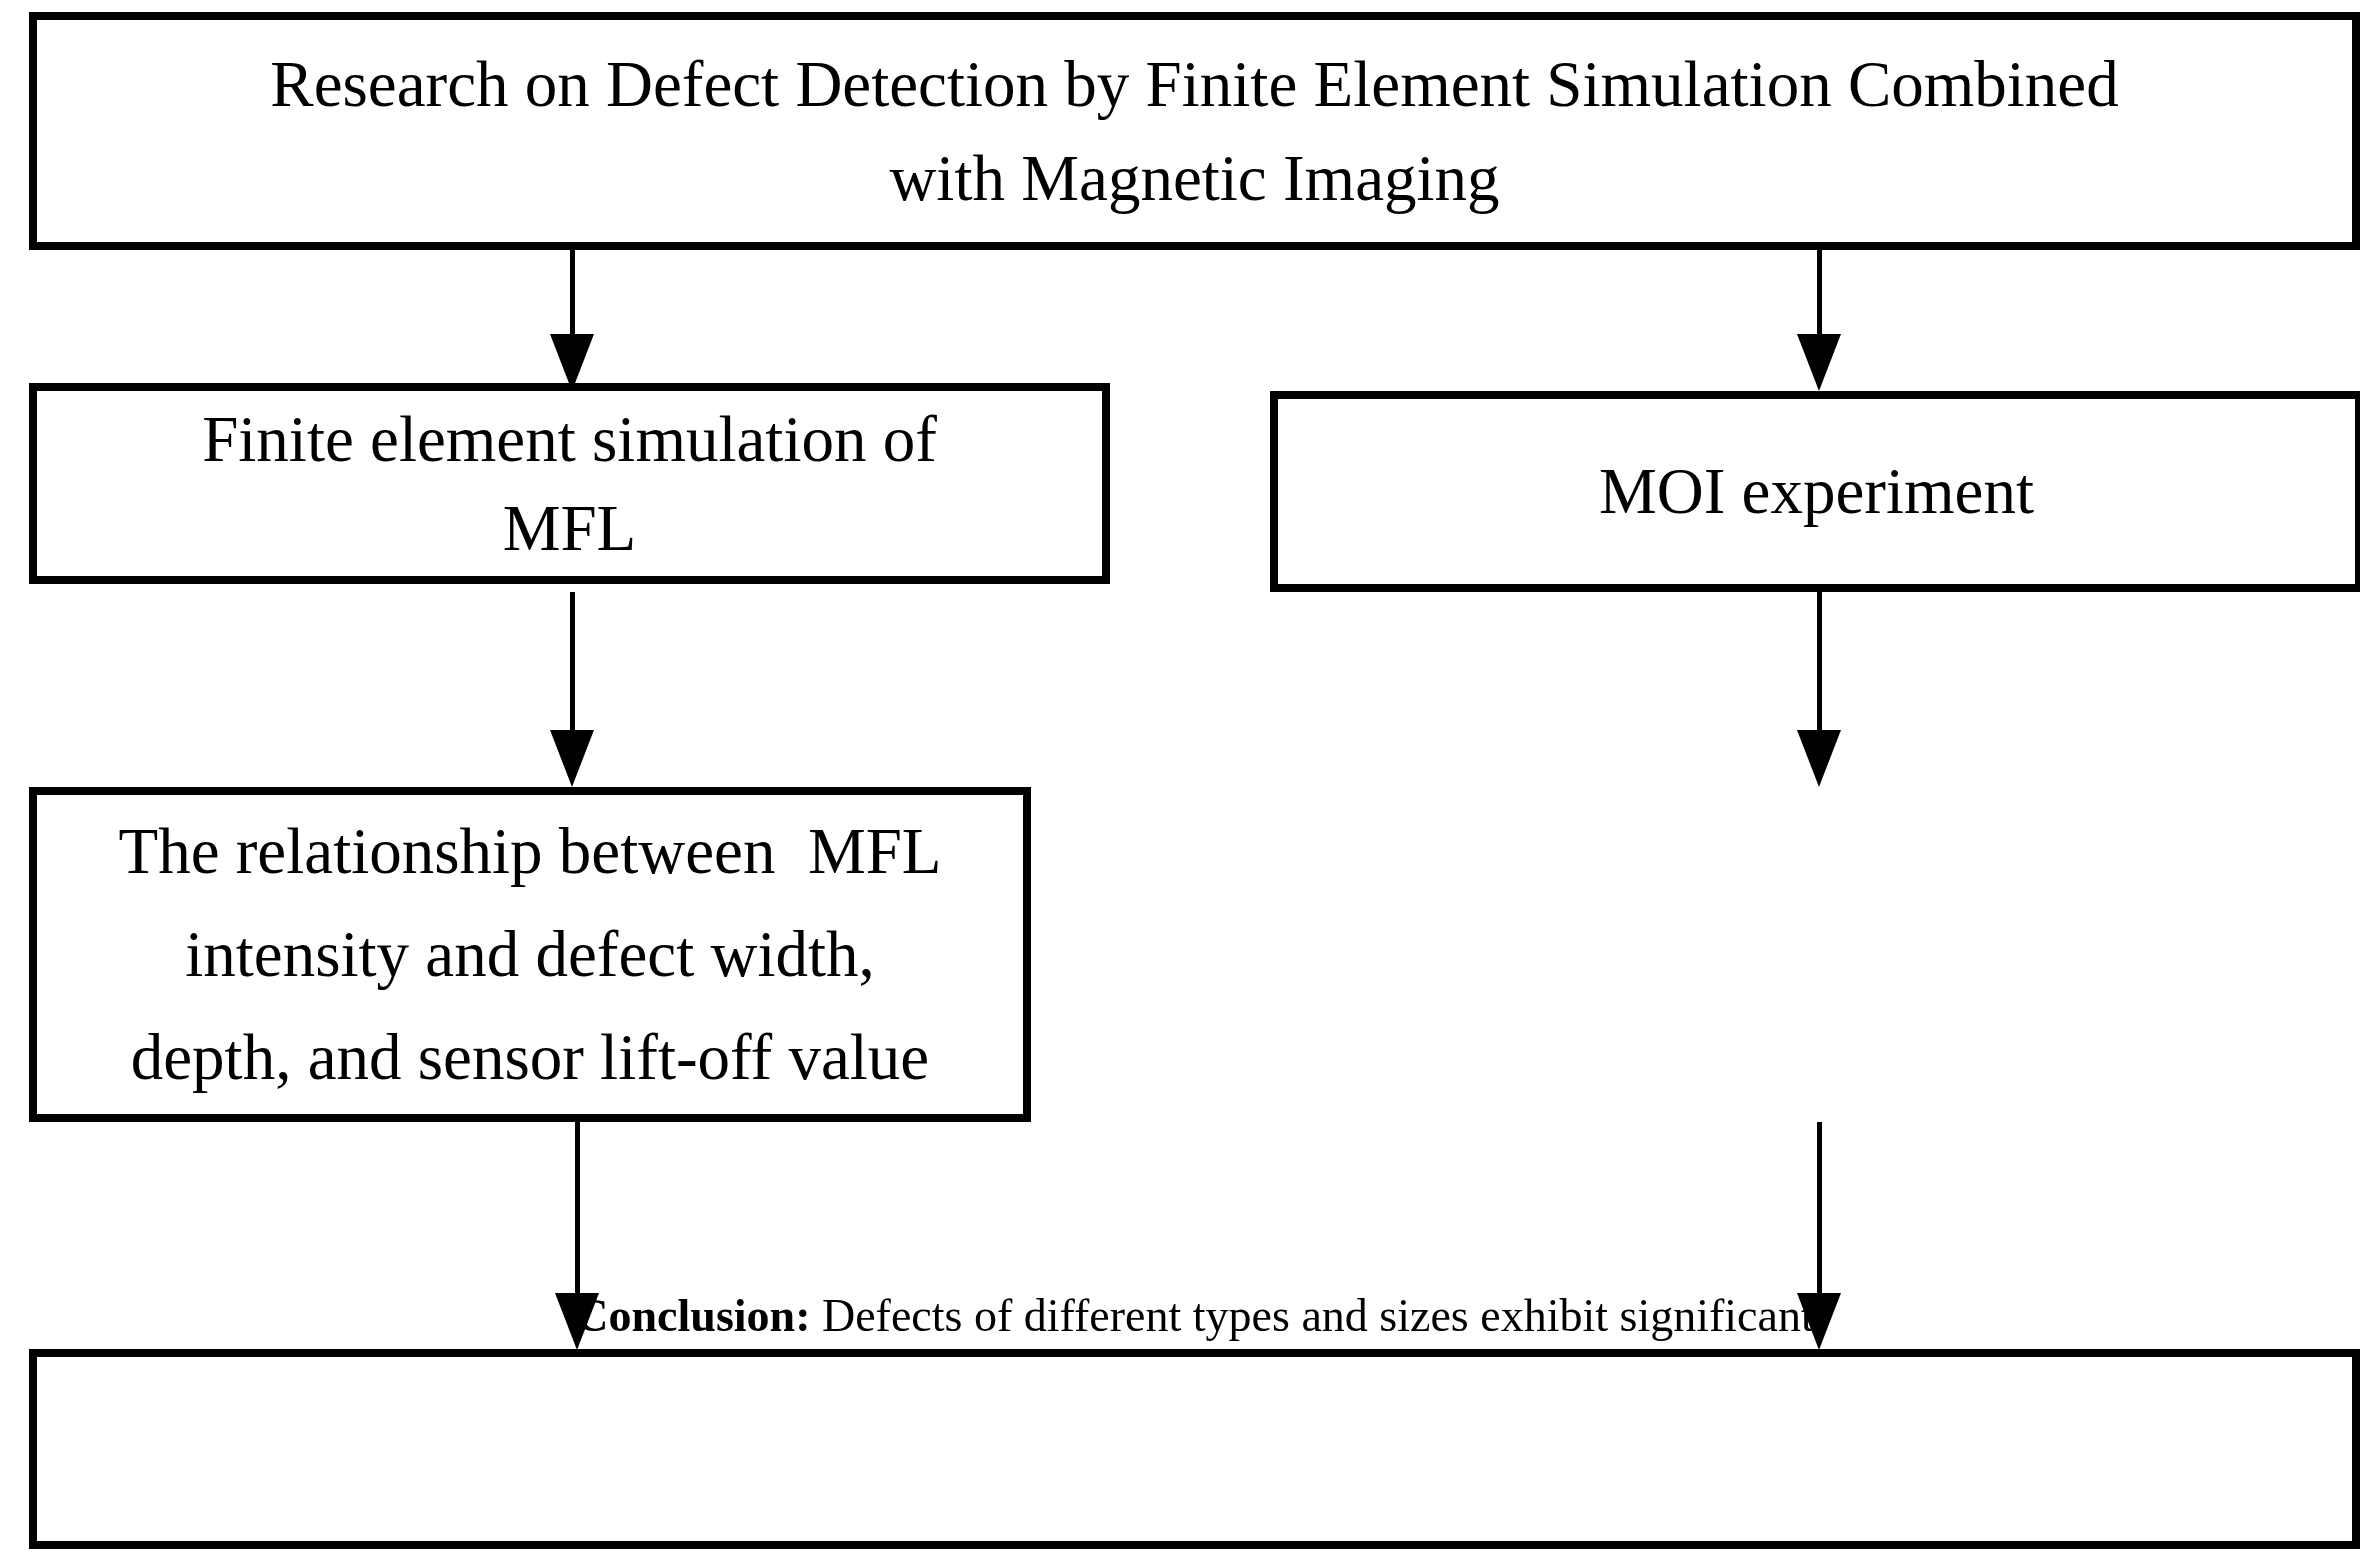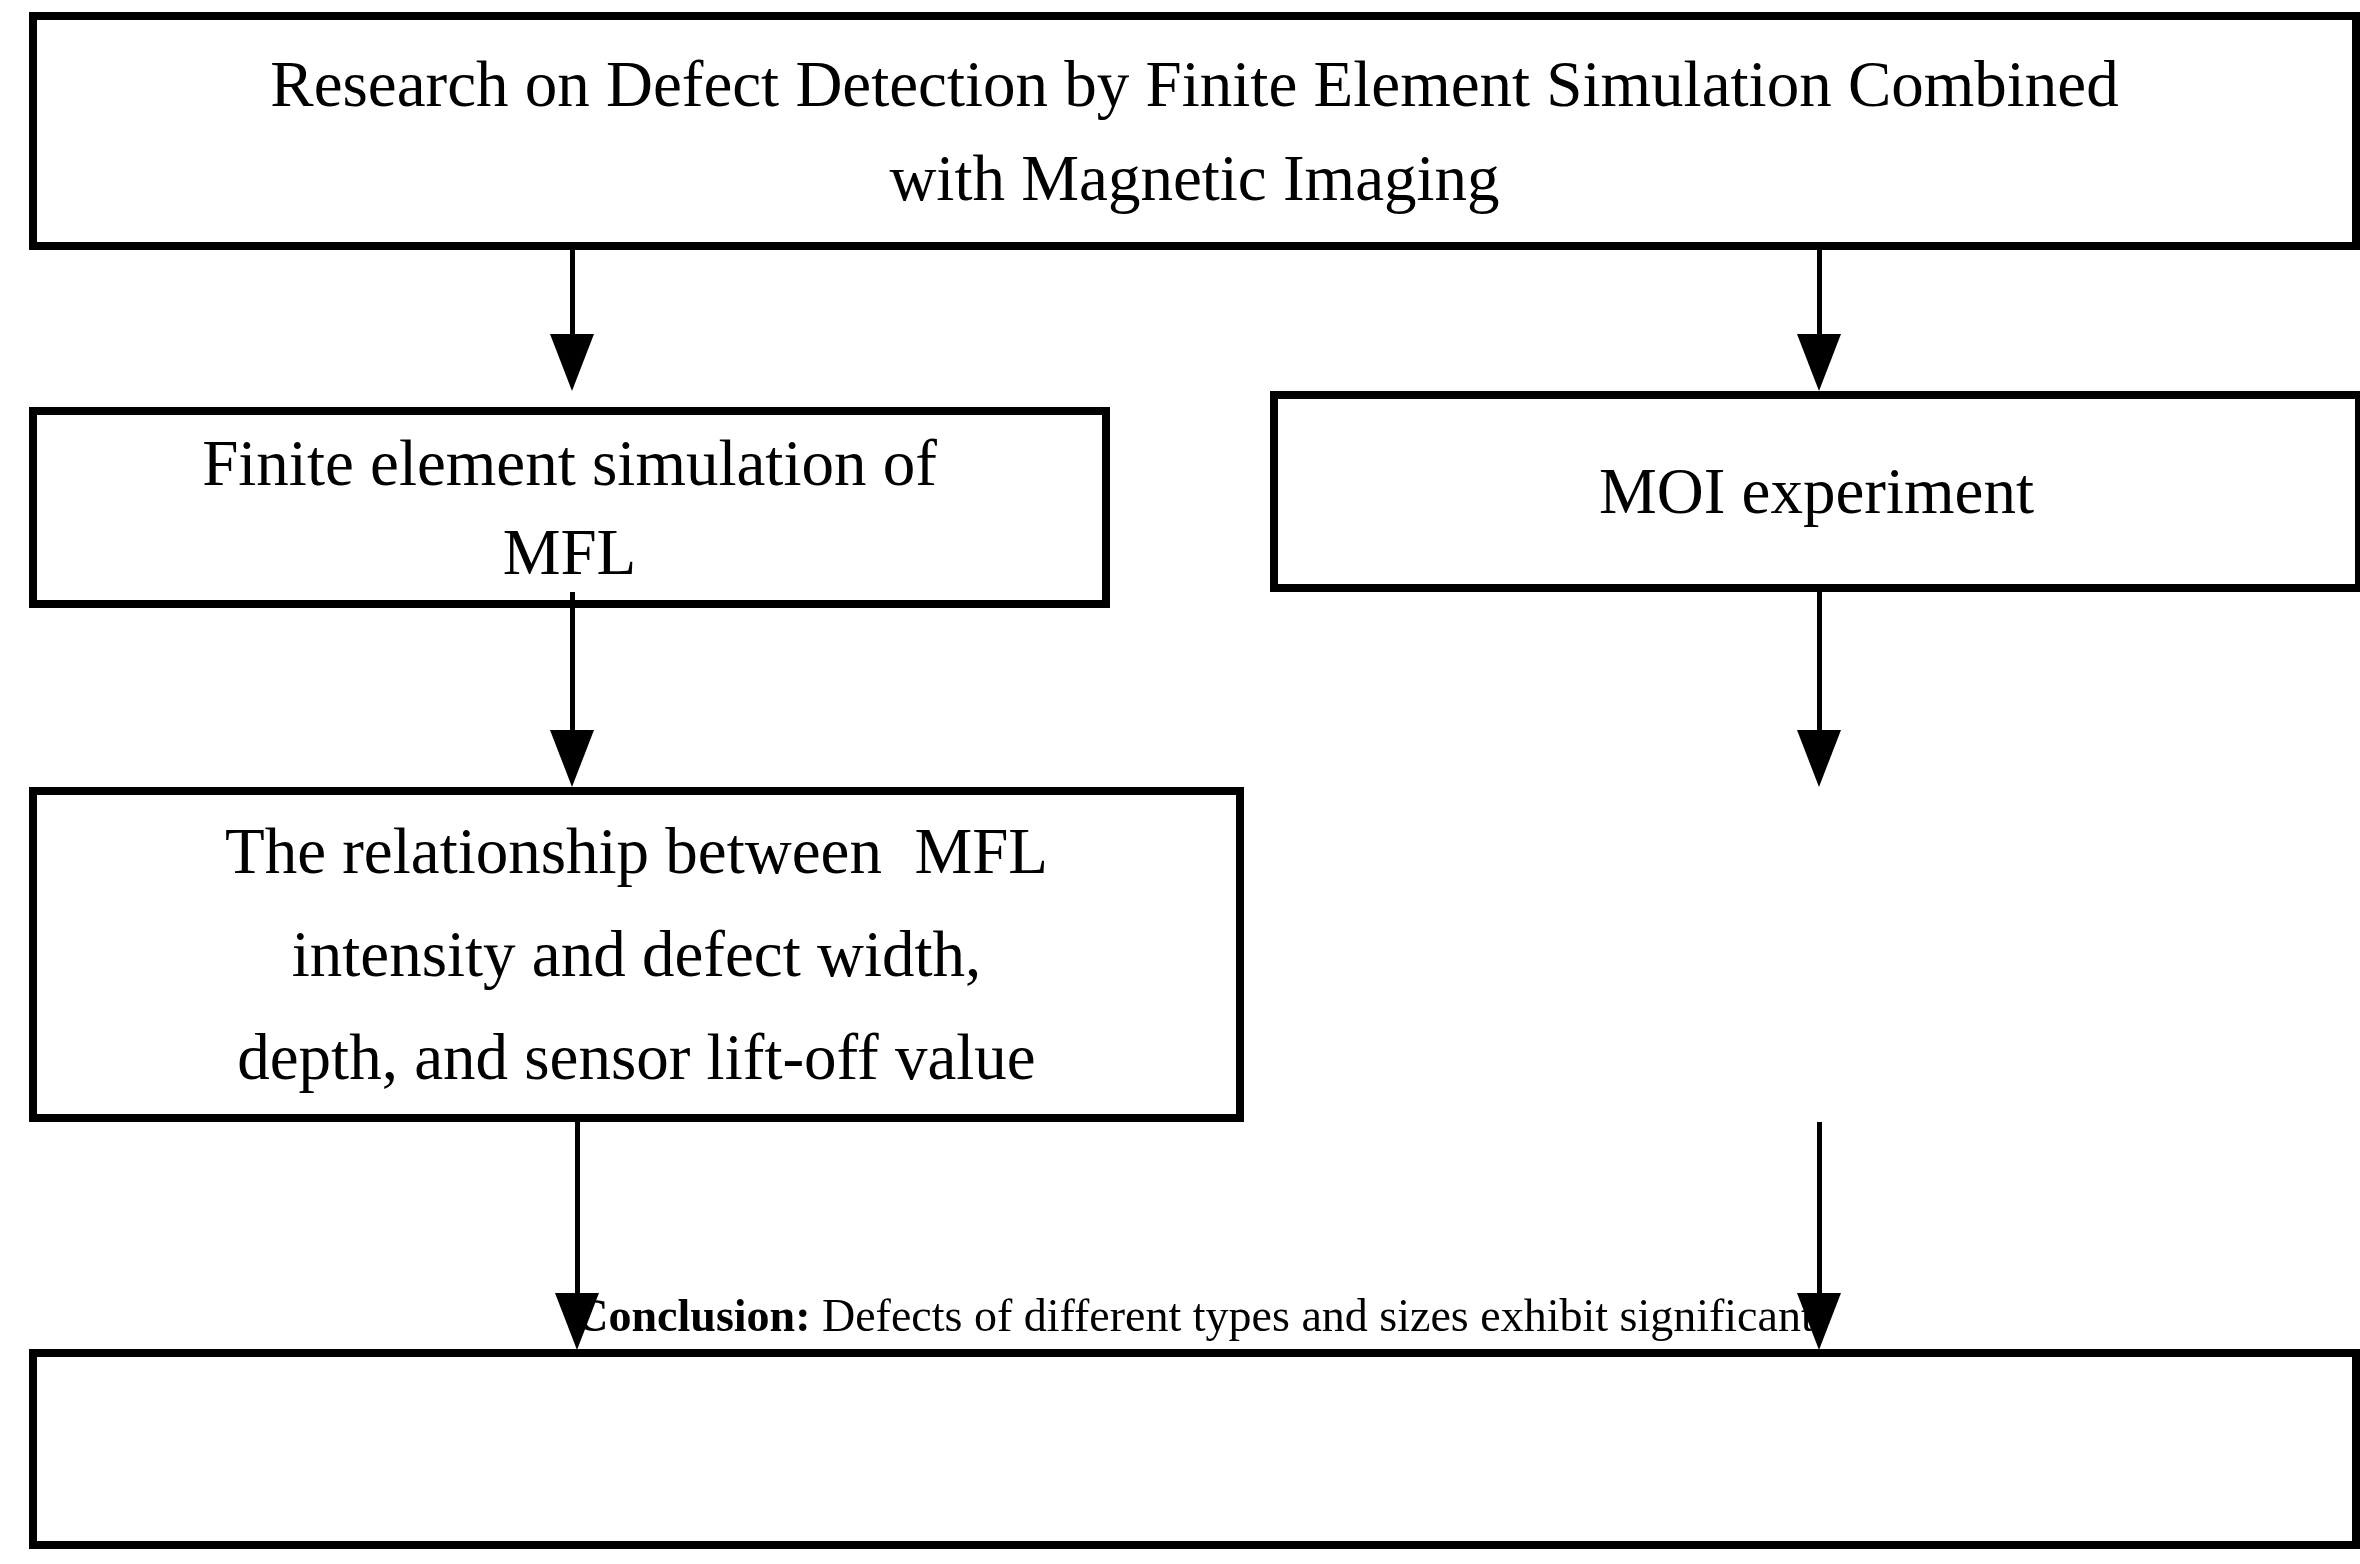--- a/index.html
+++ b/index.html
@@ -26,23 +26,23 @@
     align-items: center;
     justify-content: center;
     text-align: center;
   }
   .box-text {
     white-space: pre-wrap;
     text-align: center;
     width: 100%;
   }
   #box-title        { left: 14px;   top: 12px;   width: 2331px; height: 238px; font-size: 65px; line-height: 94px; }
-  #box-fem          { left: 14px;   top: 407px;  width: 1081px; height: 201px; font-size: 65px; line-height: 89px; }
+  #box-fem          { left: 14px;   top: 383px;  width: 1081px; height: 201px; font-size: 65px; line-height: 89px; }
   #box-moi          { left: 1255px; top: 391px;  width: 1093px; height: 201px; font-size: 65px; line-height: 89px; }
-  #box-rel-mfl      { left: 14px;   top: 787px;  width: 1215px; height: 335px; font-size: 65px; line-height: 103px; }
+  #box-rel-mfl      { left: 14px;   top: 787px;  width: 1002px; height: 335px; font-size: 65px; line-height: 103px; }
   #box-rel-gray     { left: 1255px; top: 787px;  width: 1093px; height: 335px; font-size: 65px; line-height: 103px; }
   #box-conclusion   { left: 14px;   top: 1349px; width: 2331px; height: 200px; font-size: 46px; line-height: 89px; }
   .bold { font-weight: bold; }
 
   .arrow {
     position: absolute;
     width: 44px;
   }
   .arrow .shaft {
     position: absolute;

